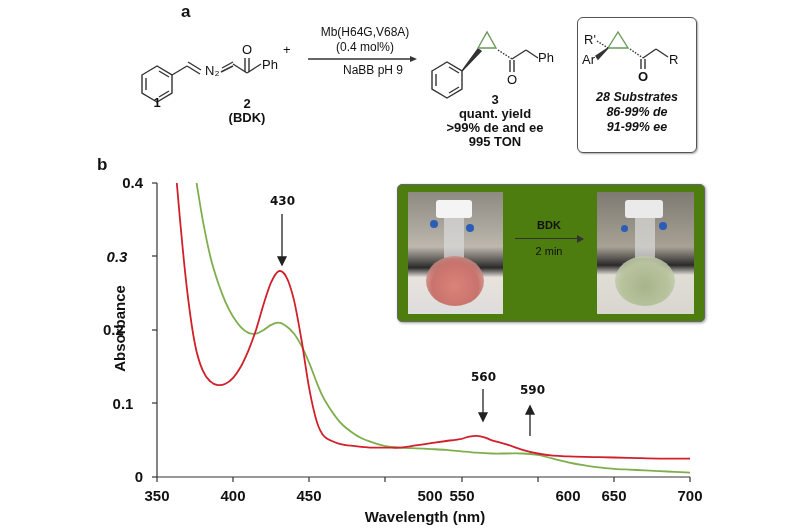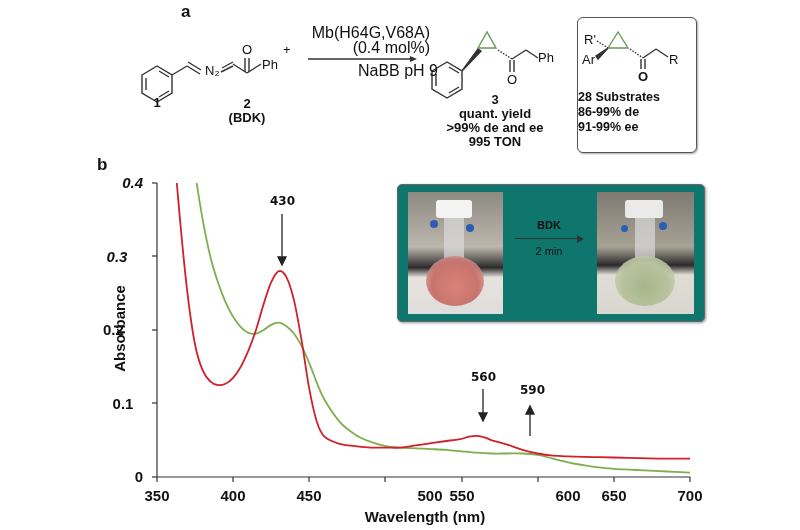--- a/index.html
+++ b/index.html
@@ -2,28 +2,28 @@
 <html><head>
 <meta charset="utf-8">
 <style>
   html, body { margin:0; padding:0; background:#ffffff; }
   body { width:800px; height:530px; position:relative; overflow:hidden;
          font-family:"Liberation Sans", sans-serif; color:#111; }
   .abs { position:absolute; }
   .panel-label { font-weight:bold; font-size:17px; }
   .chem-label { font-size:13px; }
   .chem-bold { font-weight:bold; font-size:13px; text-align:center; }
-  .cond { font-size:16px; text-align:right; line-height:15px; }
+  .cond { font-size:12px; text-align:center; line-height:15px; }
   .summary-box { border:1.5px solid #555; border-radius:6px; background:#fff;
                  box-shadow:1px 1px 2px #aaa; }
-  .summary-line { font-weight:bold; font-size:12.5px; text-align:left; line-height:15px; }
+  .summary-line { font-weight:bold; font-size:12.5px; text-align:center; line-height:15px;font-style:italic; }
   .tick-label { font-weight:bold; font-size:15px; text-align:center; }
   .axis-title { font-weight:bold; font-size:15px; }
   .annot { font-weight:bold; font-size:12px; font-family:"DejaVu Sans", sans-serif; }
-  .photo-box { border:1.5px solid #666; border-radius:5px; background:#0f766e;
+  .photo-box { border:1.5px solid #666; border-radius:5px; background:#4d7c0f;
                box-shadow:1px 1px 3px #999; }
   svg { position:absolute; left:0; top:0; }
 </style>
 </head>
 <body>
 
 <div class="abs panel-label" style="left:181px; top:2px;">a</div>
 
 <svg width="800" height="170">
 
@@ -111,21 +111,21 @@
   <div class="abs chem-label" style="left:60px; top:51px; font-weight:bold;">O</div>
   <div class="abs" style="left:0; top:72px; width:118px;">
     <div class="summary-line">28 Substrates</div>
     <div class="summary-line">86-99% de</div>
     <div class="summary-line">91-99% ee</div>
   </div>
 </div>
 
 <div class="abs panel-label" style="left:97px; top:155px;">b</div>
 
-<div class="abs tick-label" style="left:103px; top:174px; width:40px; text-align:right;font-style:italic;">0.4</div>
+<div class="abs tick-label" style="left:103px; top:174px; width:40px; text-align:right;">0.4</div>
 <div class="abs tick-label" style="left:97px; top:248px; width:40px; text-align:center;font-style:italic;">0.3</div>
 <div class="abs tick-label" style="left:103px; top:321px; width:40px; text-align:left;">0.2</div>
 <div class="abs tick-label" style="left:103px; top:395px; width:40px; text-align:center;">0.1</div>
 <div class="abs tick-label" style="left:103px; top:468px; width:40px; text-align:right;">0</div>
 
 <div class="abs tick-label" style="left:137px; top:487px; width:40px;">350</div>
 <div class="abs tick-label" style="left:213px; top:487px; width:40px;">400</div>
 <div class="abs tick-label" style="left:289px; top:487px; width:40px;">450</div>
 <div class="abs tick-label" style="left:365px; top:487px; width:40px;margin-left:45px;">500</div>
 <div class="abs tick-label" style="left:442px; top:487px; width:40px;">550</div>

